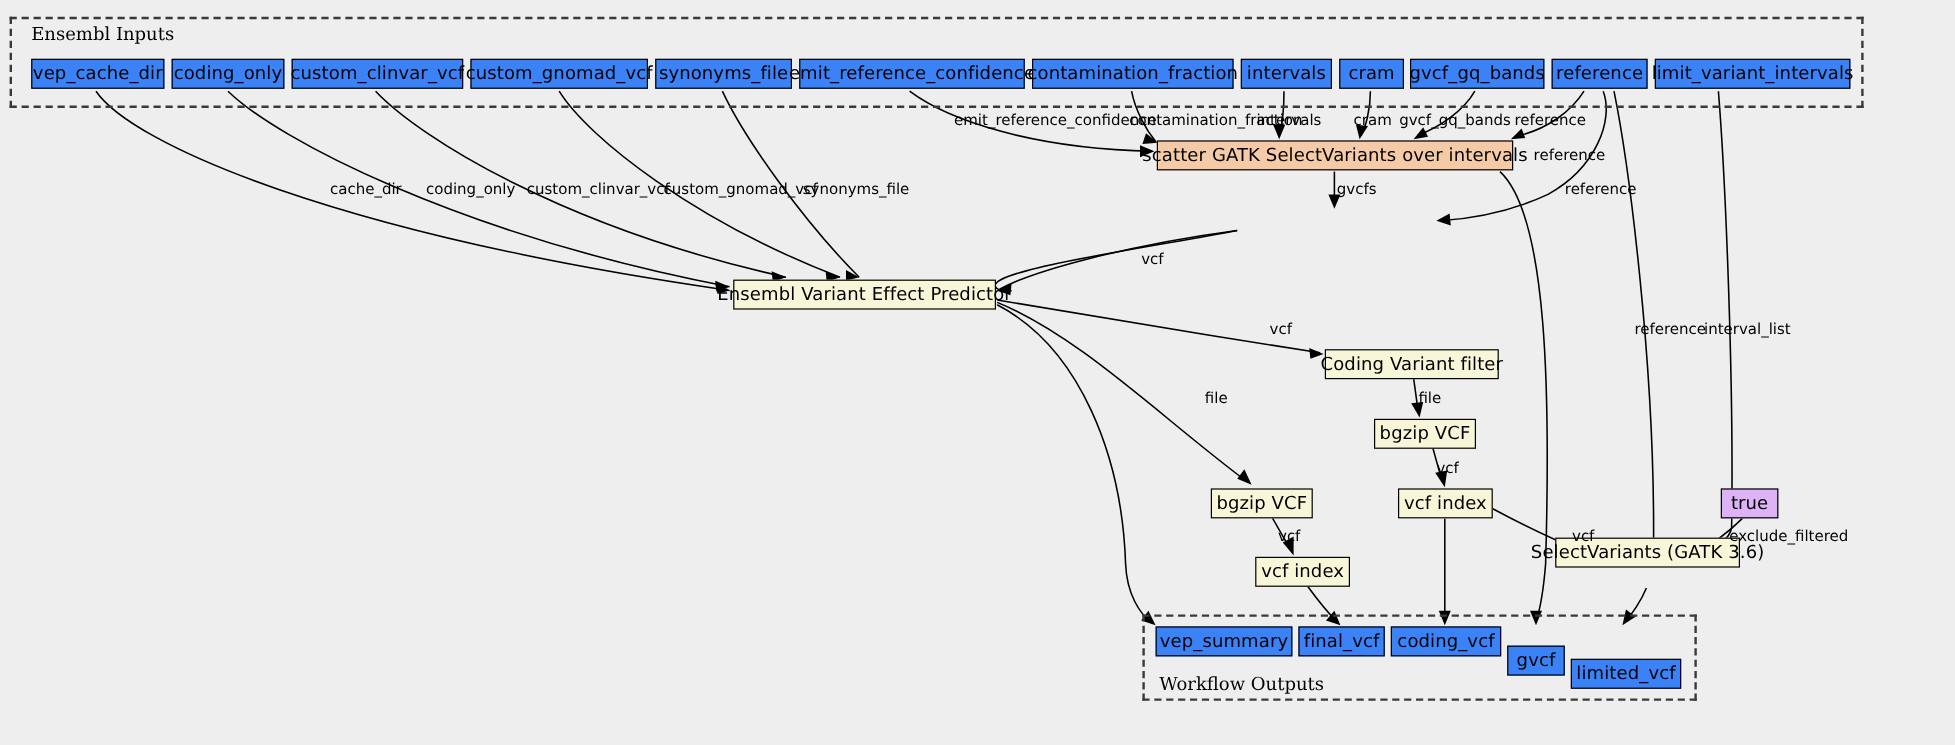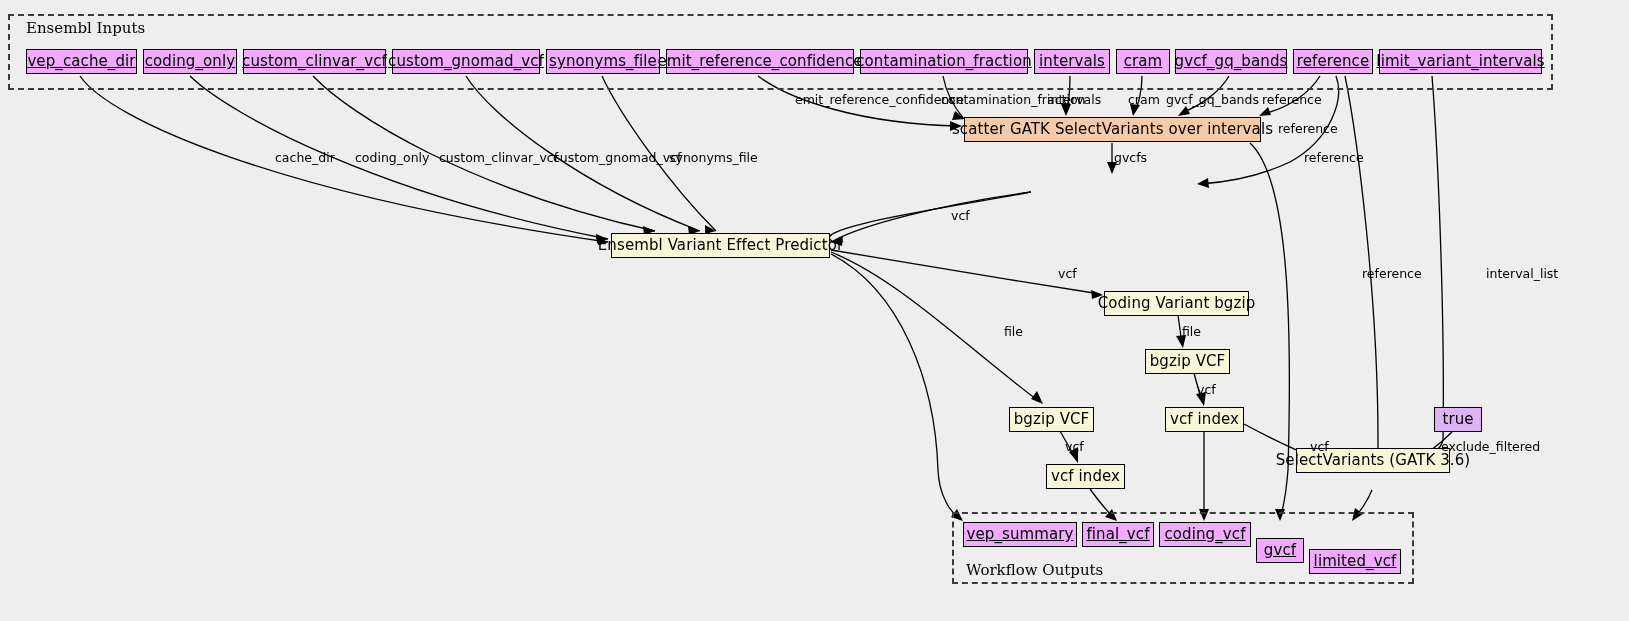--- a/index.html
+++ b/index.html
@@ -28,22 +28,21 @@
     align-items: center;
     justify-content: center;
     white-space: nowrap;
     font-size: 15px;
     color: #000000;
     line-height: 1;
     letter-spacing: 0.1px;
     height: 25px;
   }
   .node-io {
-    background: #f0abfc;
-    text-decoration: underline;
+    background: #3b82f6;
   }
   .node-proc {
     background: #f7f6d8;
   }
   .node-scatter {
     background: #f5cba7;
   }
   .node-default {
     background: #ddb3f5;
   }
@@ -193,21 +192,21 @@
   <div class="node node-io" style="left:666px; top:49px; width:188px;">emit_reference_confidence</div>
   <div class="node node-io" style="left:860px; top:49px; width:168px;">contamination_fraction</div>
   <div class="node node-io" style="left:1034px; top:49px; width:76px;">intervals</div>
   <div class="node node-io" style="left:1116px; top:49px; width:54px;">cram</div>
   <div class="node node-io" style="left:1175px; top:49px; width:112px;">gvcf_gq_bands</div>
   <div class="node node-io" style="left:1293px; top:49px; width:80px;">reference</div>
   <div class="node node-io" style="left:1379px; top:49px; width:163px;">limit_variant_intervals</div>
 
   <div class="node node-scatter" style="left:964px; top:117px; width:297px;">scatter GATK SelectVariants over intervals</div>
   <div class="node node-proc" style="left:611px; top:233px; width:219px;">Ensembl Variant Effect Predictor</div>
-  <div class="node node-proc" style="left:1104px; top:291px; width:145px;">Coding Variant bgzip</div>
+  <div class="node node-proc" style="left:1104px; top:291px; width:145px;">Coding Variant filter</div>
   <div class="node node-proc" style="left:1145px; top:349px; width:85px;">bgzip VCF</div>
   <div class="node node-proc" style="left:1165px; top:407px; width:79px;">vcf index</div>
   <div class="node node-proc" style="left:1009px; top:407px; width:85px;">bgzip VCF</div>
   <div class="node node-proc" style="left:1046px; top:464px; width:79px;">vcf index</div>
   <div class="node node-default" style="left:1434px; top:407px; width:48px;">true</div>
   <div class="node node-proc" style="left:1296px; top:448px; width:154px;">SelectVariants (GATK 3.6)</div>
 
   <div class="node node-io" style="left:963px; top:522px; width:114px;">vep_summary</div>
   <div class="node node-io" style="left:1082px; top:522px; width:72px;">final_vcf</div>
   <div class="node node-io" style="left:1159px; top:522px; width:92px;">coding_vcf</div>
@@ -224,21 +223,21 @@
   <div class="edge-label" style="left:275px; top:152px;">cache_dir</div>
   <div class="edge-label" style="left:355px; top:152px;">coding_only</div>
   <div class="edge-label" style="left:439px; top:152px;">custom_clinvar_vcf</div>
   <div class="edge-label" style="left:553px; top:152px;">custom_gnomad_vcf</div>
   <div class="edge-label" style="left:669px; top:152px;">synonyms_file</div>
   <div class="edge-label" style="left:1114px; top:152px;">gvcfs</div>
   <div class="edge-label" style="left:1304px; top:152px;">reference</div>
   <div class="edge-label" style="left:951px; top:210px;">vcf</div>
   <div class="edge-label" style="left:1058px; top:268px;">vcf</div>
   <div class="edge-label" style="left:1362px; top:268px;">reference</div>
-  <div class="edge-label" style="left:1486px; top:268px;text-align:right;">interval_list</div>
+  <div class="edge-label" style="left:1420px; top:268px;text-align:right;">interval_list</div>
   <div class="edge-label" style="left:1004px; top:326px;">file</div>
   <div class="edge-label" style="left:1182px; top:326px;">file</div>
   <div class="edge-label" style="left:1197px; top:384px;">vcf</div>
   <div class="edge-label" style="left:1065px; top:441px;">vcf</div>
   <div class="edge-label" style="left:1310px; top:441px;">vcf</div>
   <div class="edge-label" style="left:1441px; top:441px;">exclude_filtered</div>
 
 </div>
 
 </body></html>

